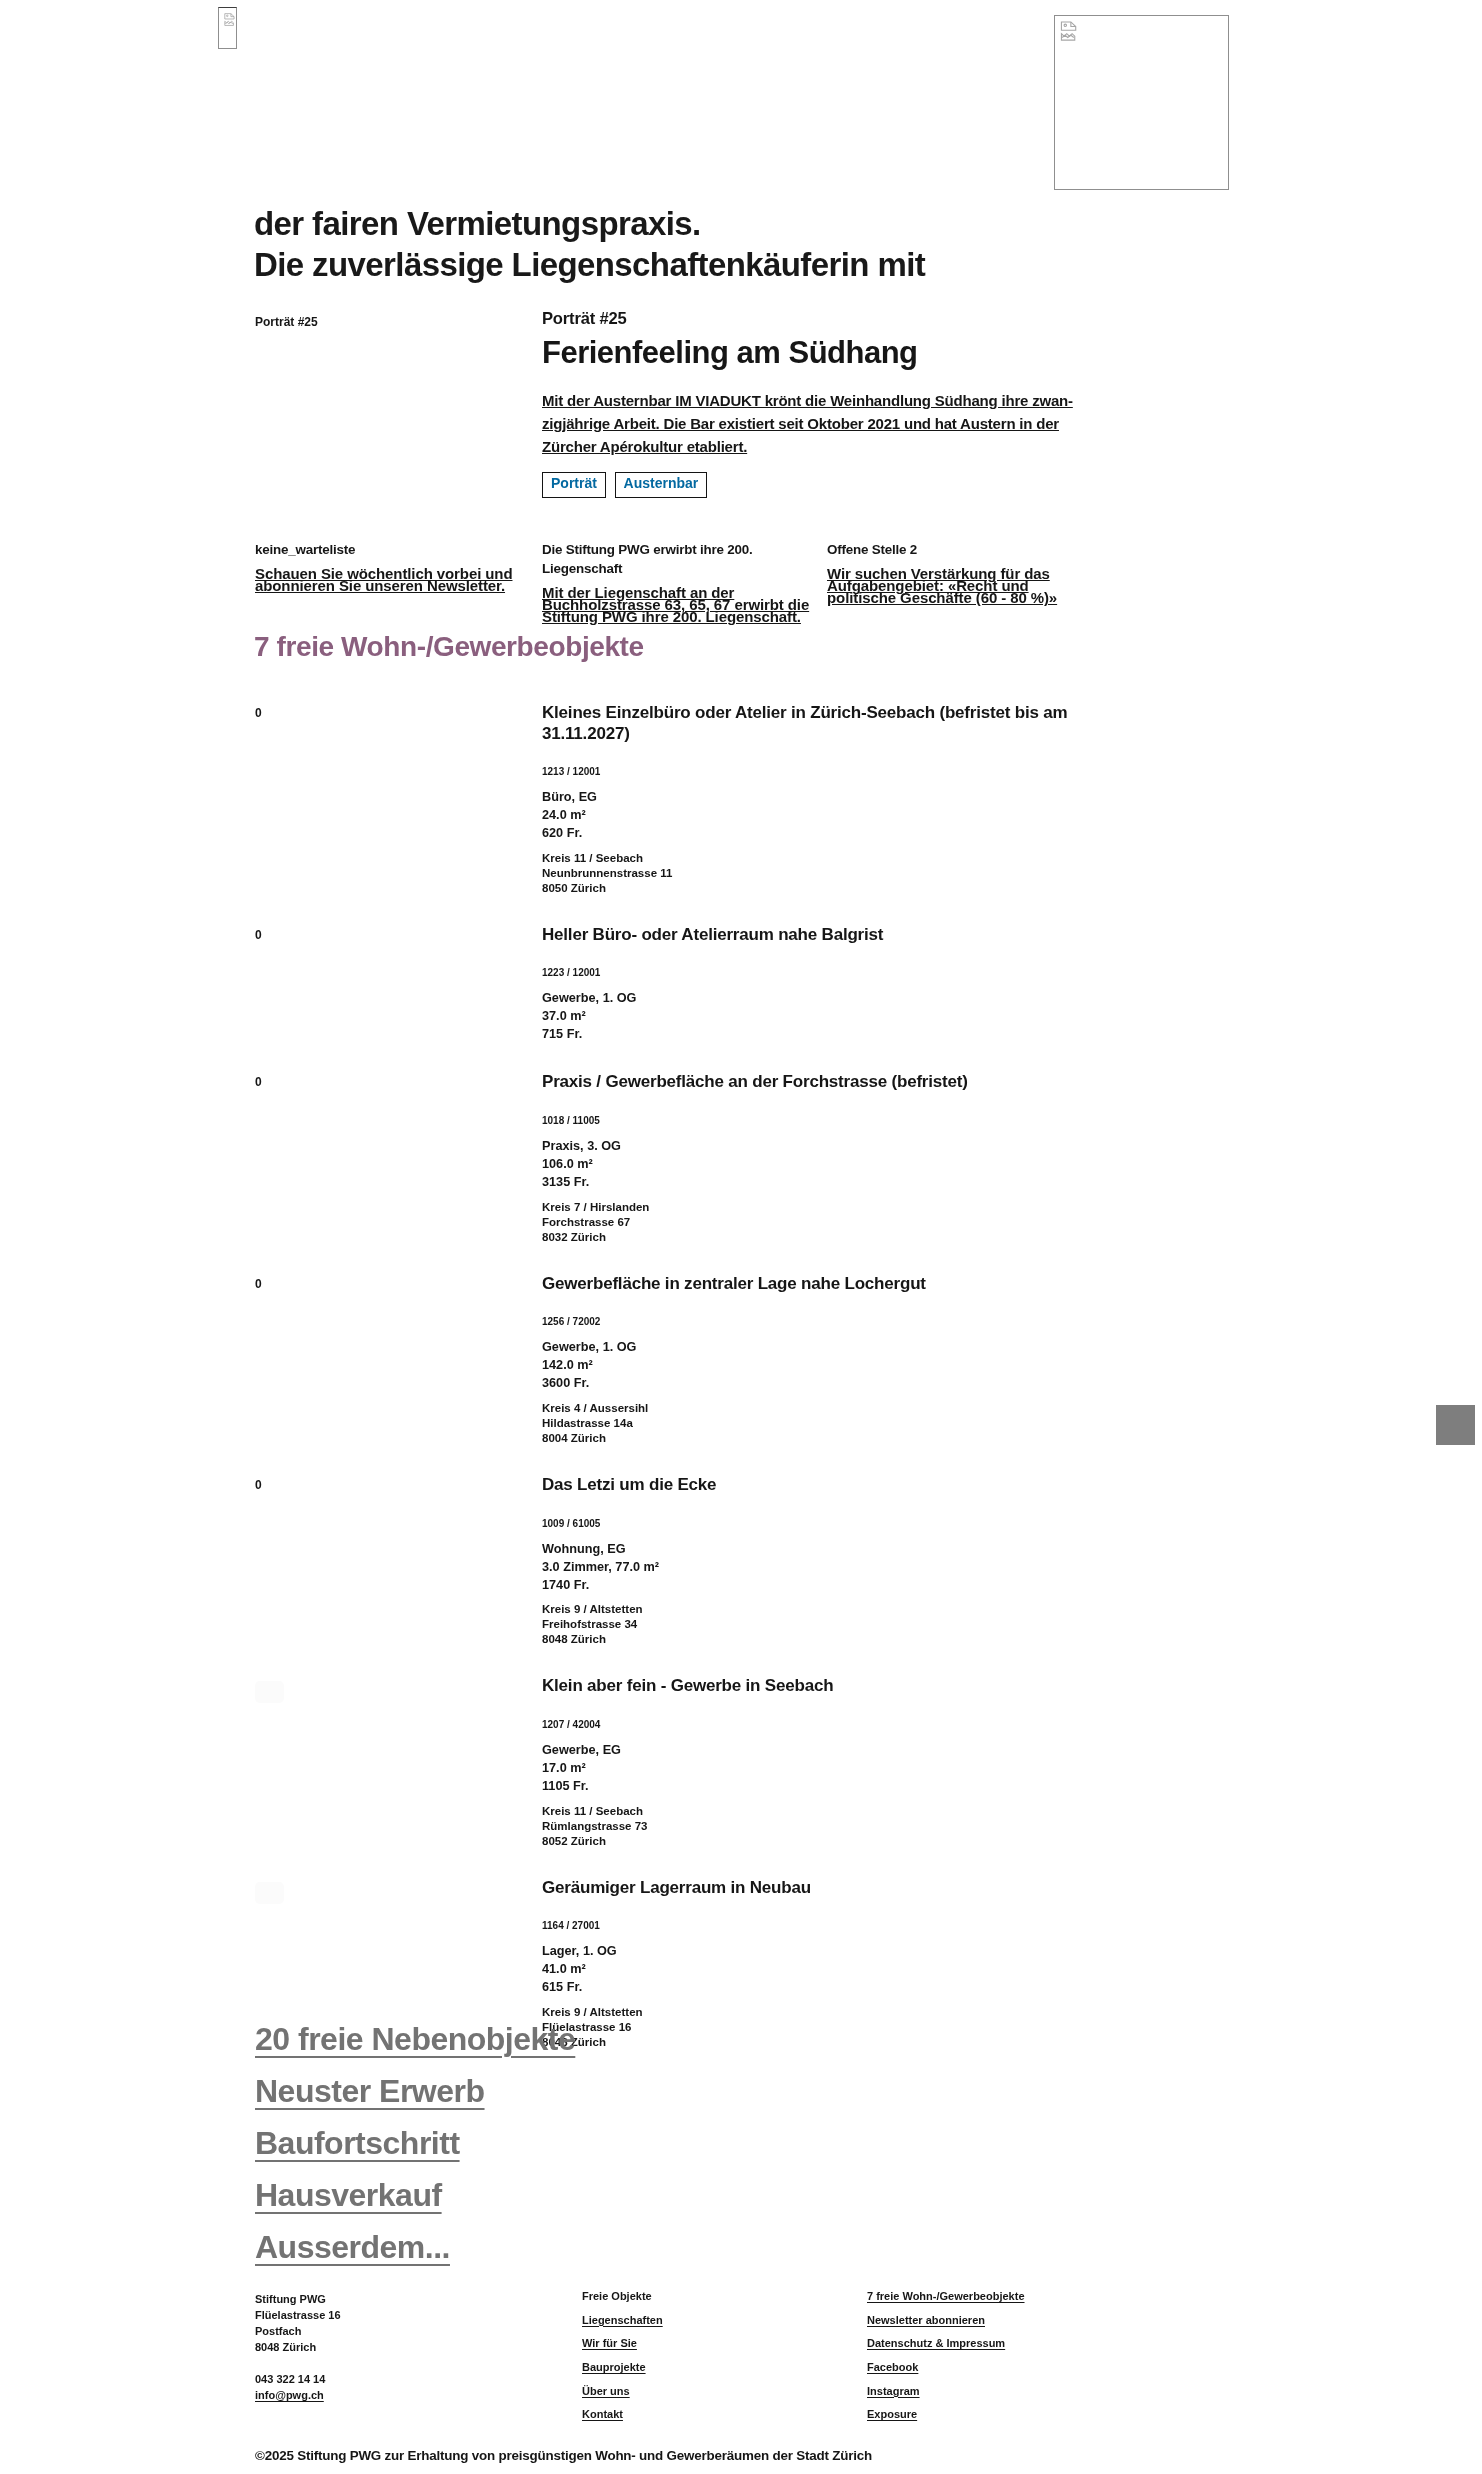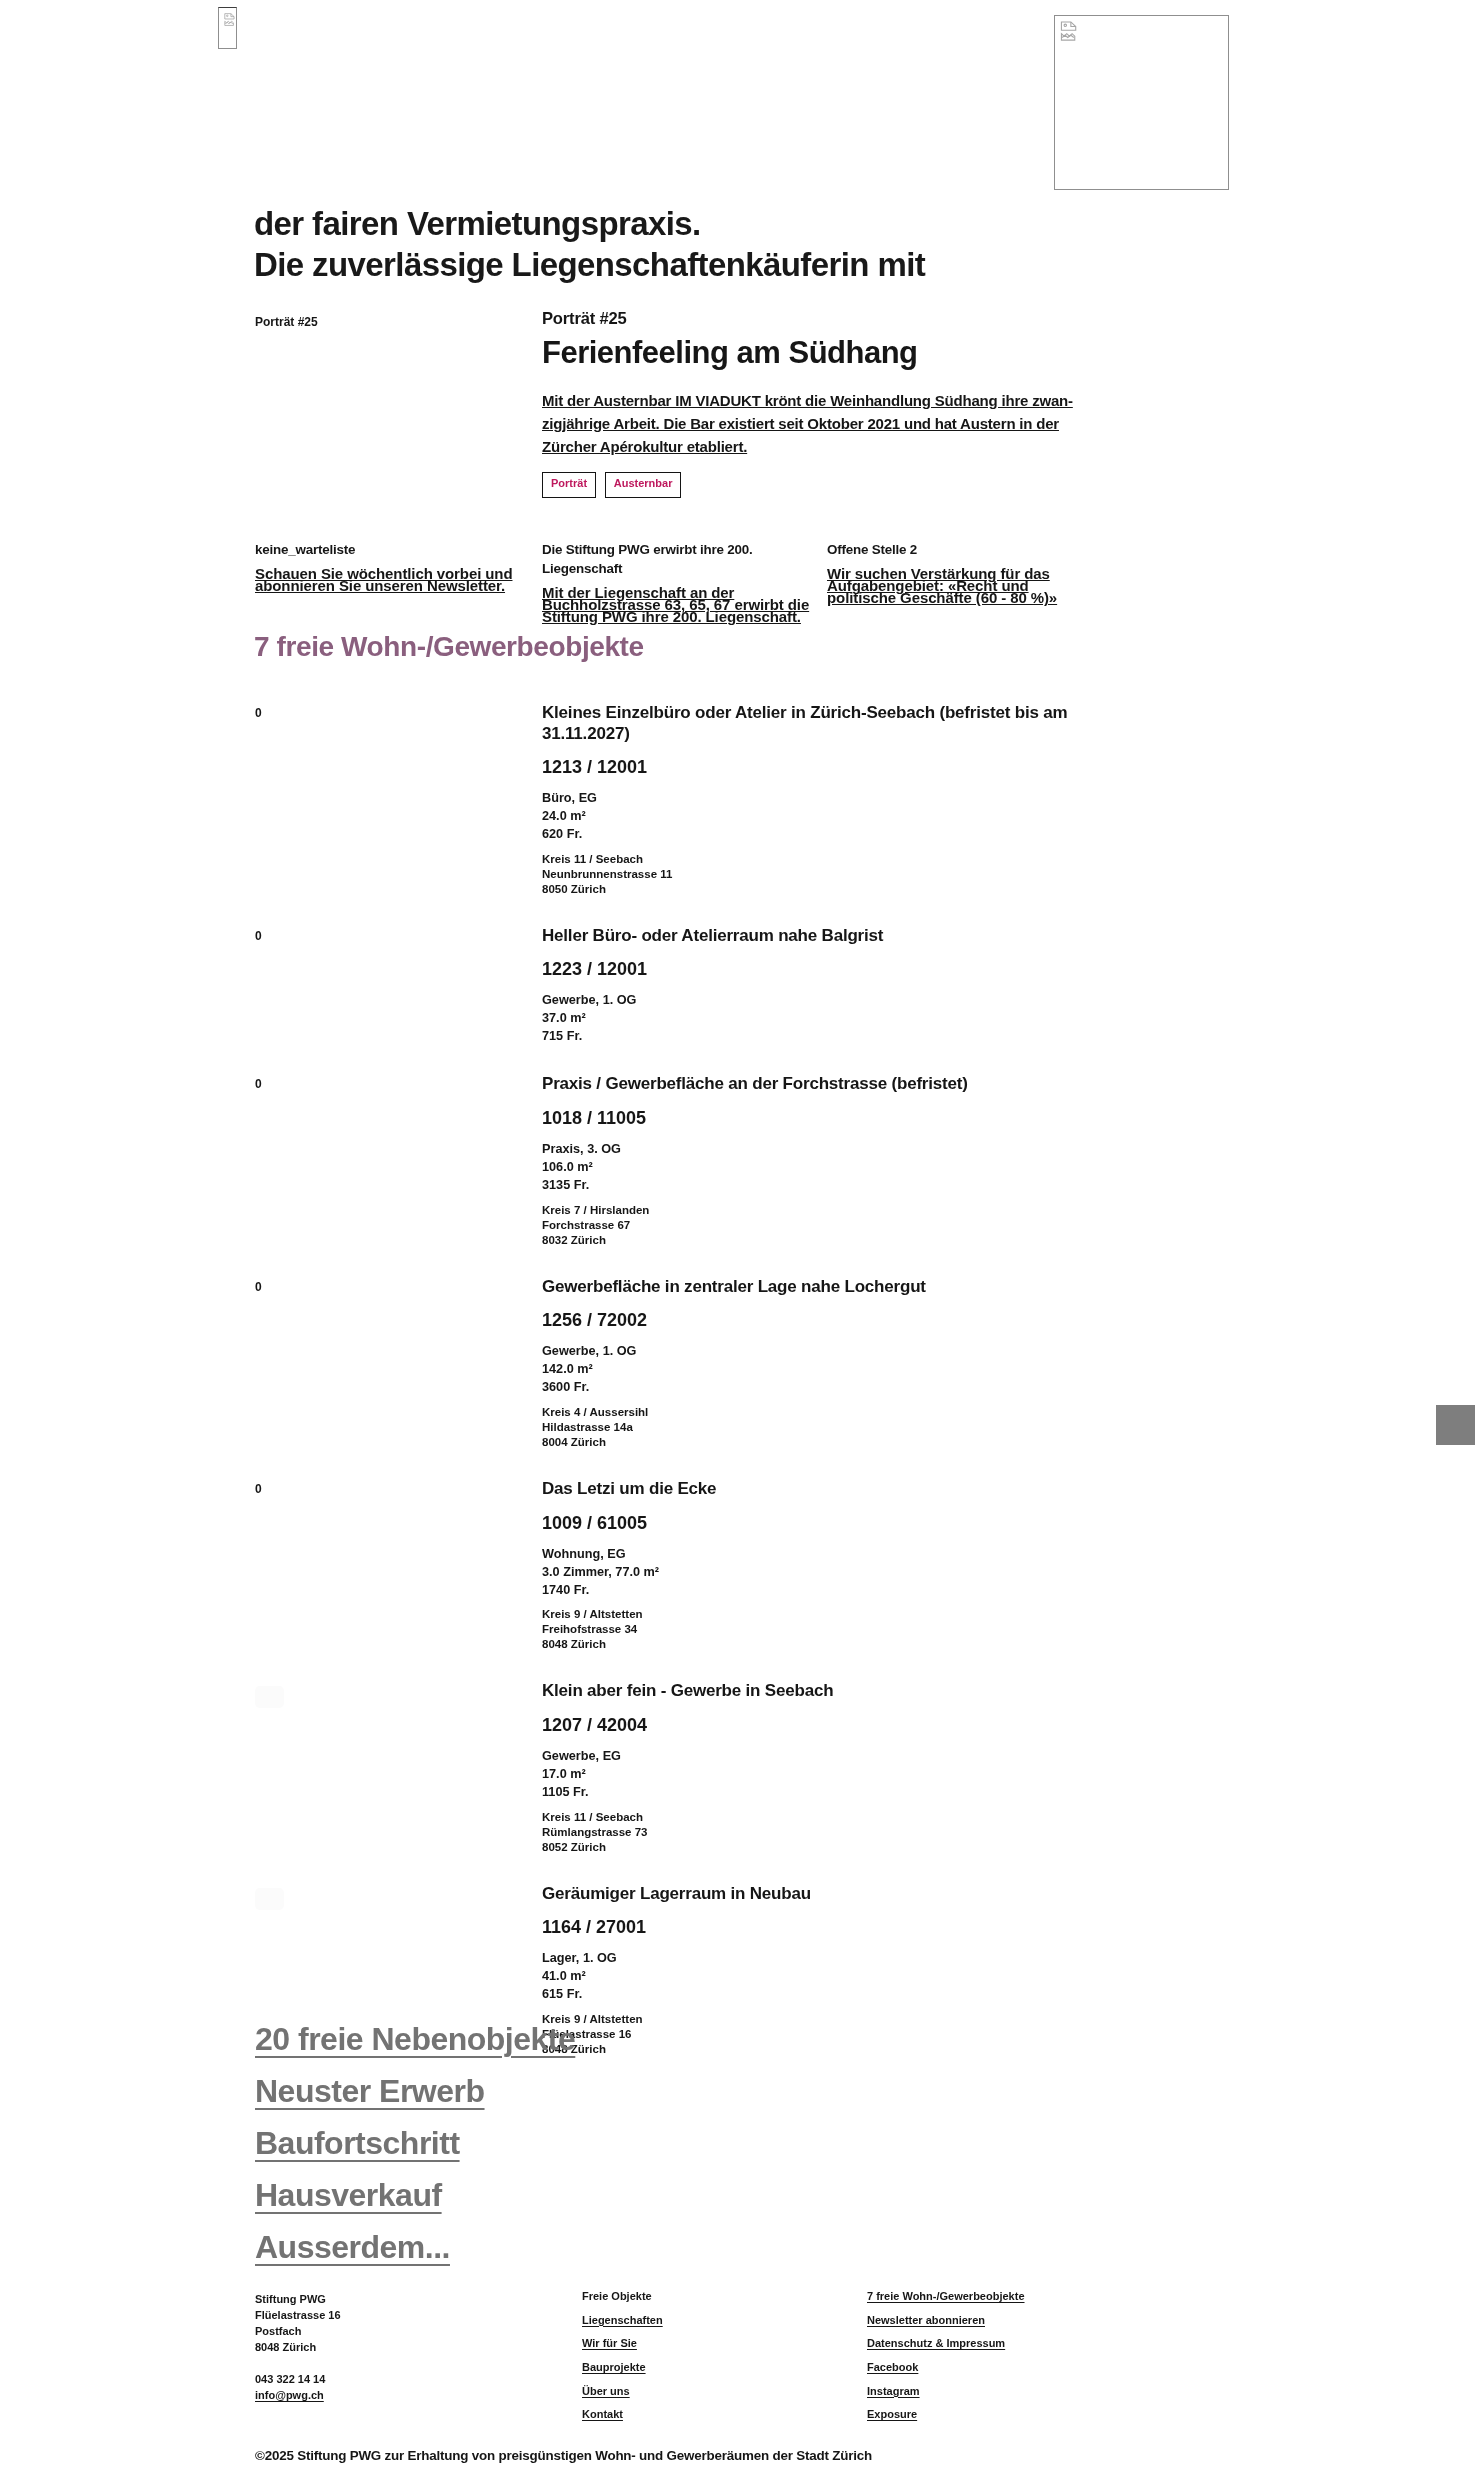--- a/index.html
+++ b/index.html
@@ -19,37 +19,37 @@
   .hero-title div{white-space:nowrap;}
   
   .side-label{position:absolute;left:255px;top:315px;font-size:12px;}
   .portrait{position:absolute;left:542px;top:309px;width:585px;}
   .kicker{font-size:16.6px;letter-spacing:-0.2px;}
   .portrait-title{font-size:31px;letter-spacing:-0.5px;margin-top:6.3px;white-space:nowrap;}
   .portrait-body{margin-top:17.4px;font-size:15px;line-height:23px;letter-spacing:-0.2px;}
   .portrait-body div{white-space:nowrap;text-decoration:underline;}
   .tag-row{margin-top:14.2px;display:flex;gap:8.7px;}
   .tag-btn{border:1.6px solid #141414;background:#fff;font-family:inherit;font-weight:700;
-    font-size:11px;color:#be185d;padding:2.4px 8px 4px;line-height:17.4px;cursor:pointer;}
+    font-size:14px;color:#0369a1;padding:2.4px 8px 4px;line-height:17.4px;cursor:pointer;}
   
   .news-row{position:absolute;left:255px;top:540px;display:grid;grid-template-columns:287px 285px 269px;}
   .news-title{font-size:13.4px;line-height:19px;letter-spacing:-0.2px;}
   .news-card:nth-child(2) .news-title{width:237px;}
   .news-text{margin-top:8.7px;font-size:15px;line-height:12.3px;letter-spacing:-0.1px;text-decoration:underline;}
   .news-card:nth-child(1) .news-text{width:261px;}
   .news-card:nth-child(2) .news-text{width:273px;}
   .news-card:nth-child(3) .news-text{width:261px;}
   
   .listings-heading{position:absolute;left:254px;top:631px;font-size:28px;letter-spacing:-0.4px;}
   .listings{position:absolute;left:255px;top:703px;width:894px;}
   .listing-item{display:grid;grid-template-columns:287px 1fr;margin-bottom:29px;}
   .listing-marker{font-size:12px;line-height:20.6px;}
   .ghost-thumb{width:28.5px;height:22px;background:#fbfbfb;border-radius:4.7px;margin-top:4.7px;}
   .listing-title{font-size:17px;line-height:20.6px;letter-spacing:-0.2px;width:585px;}
-  .listing-ref{margin-top:13px;font-size:18px;}
+  .listing-ref{margin-top:22px;font-size:10px;}
   .listing-specs{margin-top:11px;font-size:12.7px;line-height:18px;}
   .listing-address{margin-top:8.7px;font-size:11.5px;line-height:15px;}
   
   .quick-links{position:absolute;left:255px;top:2013px;}
   .big-link{display:table;font-size:32px;line-height:52px;letter-spacing:-0.5px;color:#737373;
     text-decoration:underline;text-decoration-thickness:2.4px;text-underline-offset:5.5px;cursor:pointer;text-align:center;}
   
   .scroll-thumb{position:absolute;left:1436px;top:1405px;width:39px;height:40px;background:#7e7e7e;}
   
   .footer{position:absolute;left:255px;top:2291px;display:grid;grid-template-columns:287px 285px 332px;

